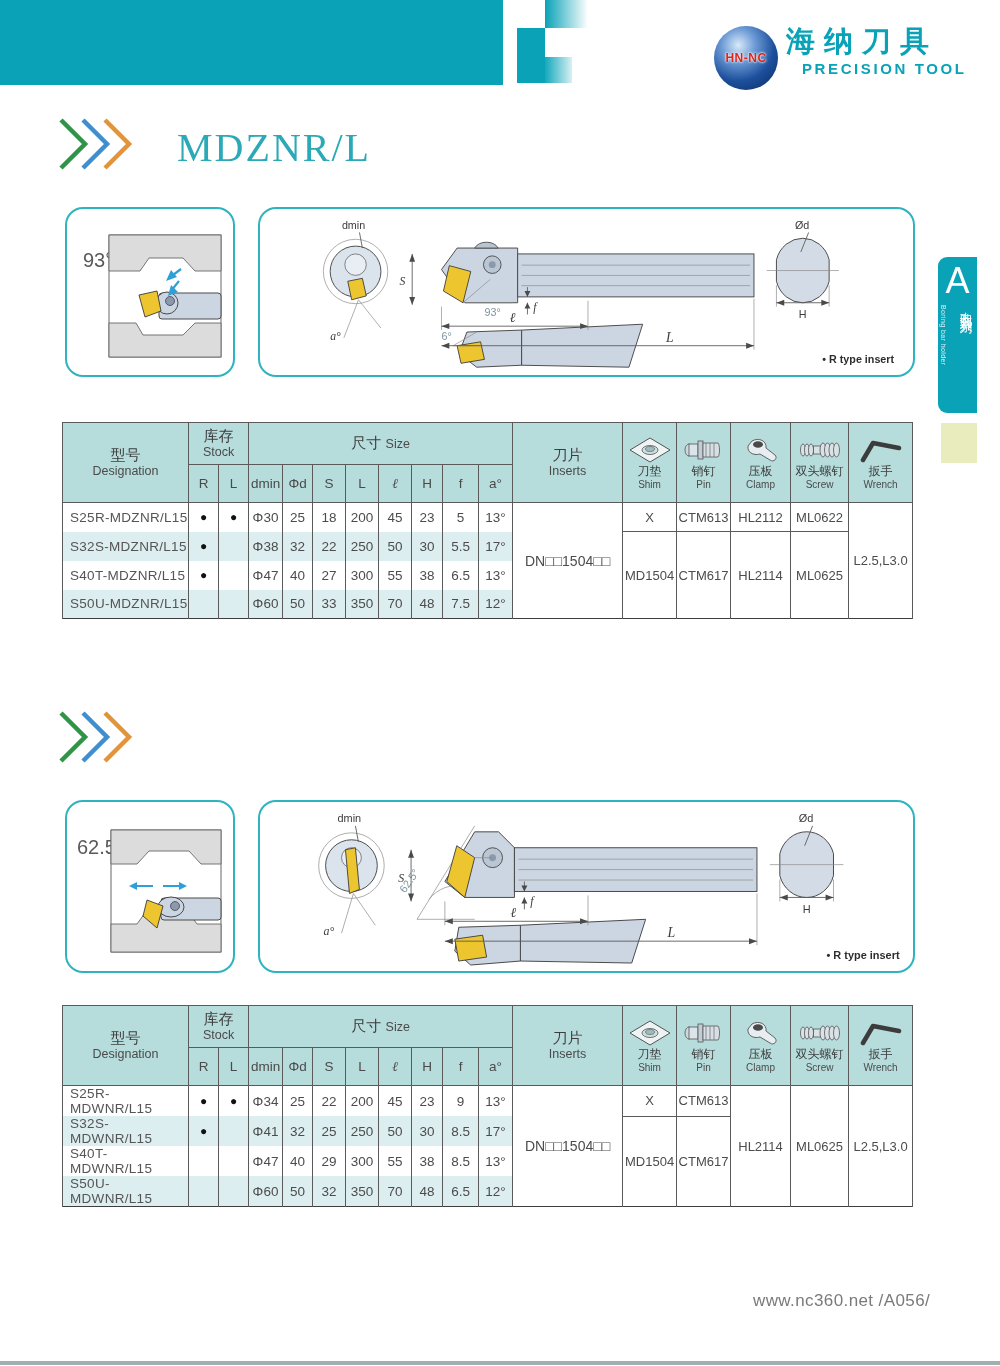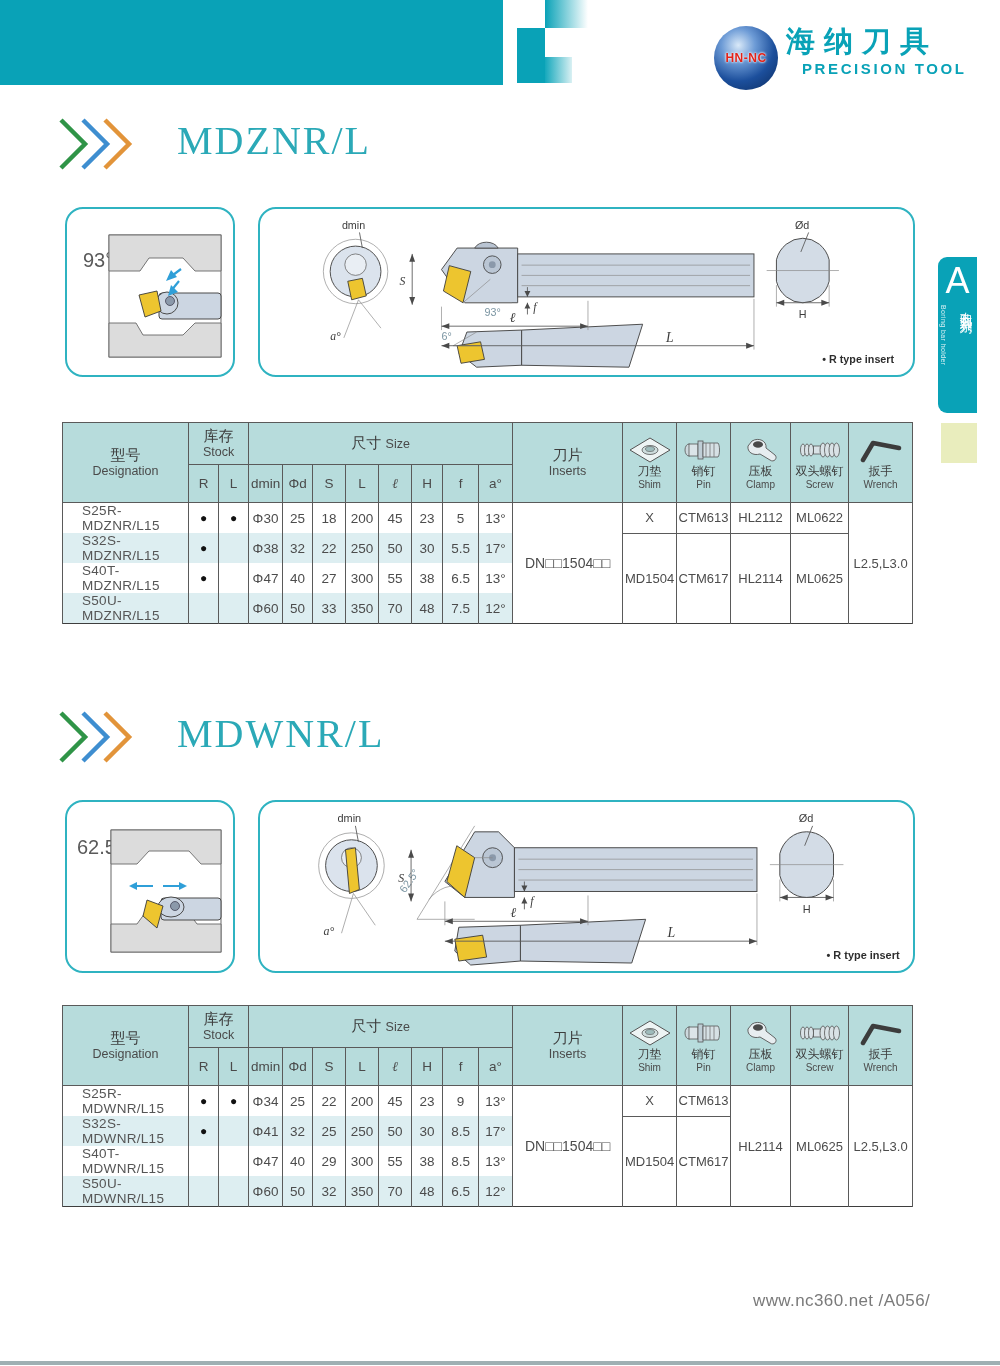--- a/index.html
+++ b/index.html
@@ -19,21 +19,21 @@
   .globe { width:64px; height:64px; border-radius:50%; flex:0 0 auto;
     background:radial-gradient(circle at 38% 30%, #d9e9f8 0%, #6d9bd6 28%, #1c4f9c 60%, #0a2a5c 100%);
     display:flex; align-items:center; justify-content:center; }
   .globe-text { color:#e2231a; font-weight:bold; font-size:12px; letter-spacing:0.5px;
     text-shadow:0 0 2px #fff,0 0 3px #fff; }
   .brand { margin-left:8px; }
   .brand-cn { color:#09a2b7; font-size:29px; font-weight:bold; letter-spacing:9px; line-height:1.1; white-space:nowrap; }
   .brand-en { color:#09a2b7; font-size:15px; font-weight:bold; letter-spacing:2.6px; margin-top:2px;margin-left:16px; }
 
   
-  .sec-head { position:absolute; left:57px; display:flex; align-items:flex-start; }
+  .sec-head { position:absolute; left:57px; display:flex; align-items:flex-end; }
   .sec-head svg { display:block; }
   .sec-title { font-family:"Liberation Serif", serif; font-size:40px; color:#2ba9b7;
     letter-spacing:2px; margin-left:42px; }
 
   
   .dbox { position:absolute; border:2px solid #2fb3c1; border-radius:18px; background:#fff; overflow:hidden; }
   .dbox svg { display:block; width:100%; height:100%; }
   text { font-family:"Liberation Sans", sans-serif; }
   .t-dim { font-size:11px; fill:#3c3c3c; }
   .t-dim-i { font-size:12px; fill:#3c3c3c; font-style:italic; font-family:"Liberation Serif",serif; }
@@ -60,21 +60,21 @@
   .spec-table thead tr:nth-child(2) th { height:38px; font-size:13.5px; color:#4a4a4a; }
   .hcn { font-size:15px; color:#3d3d3d; line-height:1.25; }
   .hen { font-size:12.5px; color:#4a4a4a; line-height:1.2; }
   .hpart-cn { font-size:12px; color:#3d3d3d; line-height:1.25;text-align:center; }
   .hpart-en { font-size:10px; color:#4a4a4a; line-height:1.15; }
   .ell-i { font-style:italic; font-family:"Liberation Serif",serif; }
   .spec-table tbody td { height:29px; font-size:13.5px; border-top:none; border-bottom:none; }
   .spec-table tbody tr:nth-child(even) td { background:#ddeef1; }
   .spec-table tbody td.inserts, .spec-table tbody td.tail { background:#fff !important; }
   .spec-table tbody td.seg-border { border-bottom:1px solid #5a5a5a; }
-  .spec-table tbody td.designation { text-align:left; padding-left:19px; letter-spacing:0.3px; color:#555; }
+  .spec-table tbody td.designation { text-align:left; padding-left:7px; letter-spacing:0.3px; color:#555; }
   .spec-table tbody td.dot { font-size:12px; color:#111; }
   .spec-table tbody td.inserts { font-size:14px; }
   .spec-table tbody td.tail { font-size:13px; }
   .picon { display:block; margin:3px auto 1px auto; }
 
   
   .side-tab { position:absolute; left:938px; top:257px; width:39px; height:156px;
     background:#09a2b7; border-radius:9px 0 0 9px; }
   .side-tab .letter { color:#fff; font-size:36px; line-height:1.05; text-align:center; margin-top:5px; font-weight:normal; }
   .tab-labels { position:relative; height:108px; }
@@ -375,21 +375,20 @@
         </tr>
       </tbody>
   </table>
 
   <div class="sec-head" style="top:710px;">
     <svg width="78" height="54" viewBox="0 0 78 54">
       <path d="M4,3 L28,27 L4,51" fill="none" stroke="#2f9447" stroke-width="4.5"></path>
       <path d="M26,3 L50,27 L26,51" fill="none" stroke="#3e8ed0" stroke-width="4.5"></path>
       <path d="M48,3 L72,27 L48,51" fill="none" stroke="#e2943a" stroke-width="4.5"></path>
     </svg>
-    <div class="sec-title">MDWNR/L</div>
   </div>
 
   <div class="dbox" style="left:65px; top:800px; width:170px; height:173px;">
     <svg viewBox="0 0 166 169">
       <text x="10" y="52" class="t-big-ang">62.5°</text>
       <rect x="44" y="28" width="110" height="122" fill="#ffffff" stroke="#666" stroke-width="1"></rect>
       <path class="grayp" d="M44,28 h110 v34 h-20 l-12,-13 h-40 l-12,13 h-26 z"></path>
       <path class="grayp" d="M44,150 h110 v-28 h-24 l-8,-11 h-44 l-8,11 h-26 z"></path>
       <line class="blue" x1="68" y1="84" x2="86" y2="84"></line>
         <polygon class="bluef" points="62,84 70,80 70,88"></polygon>

